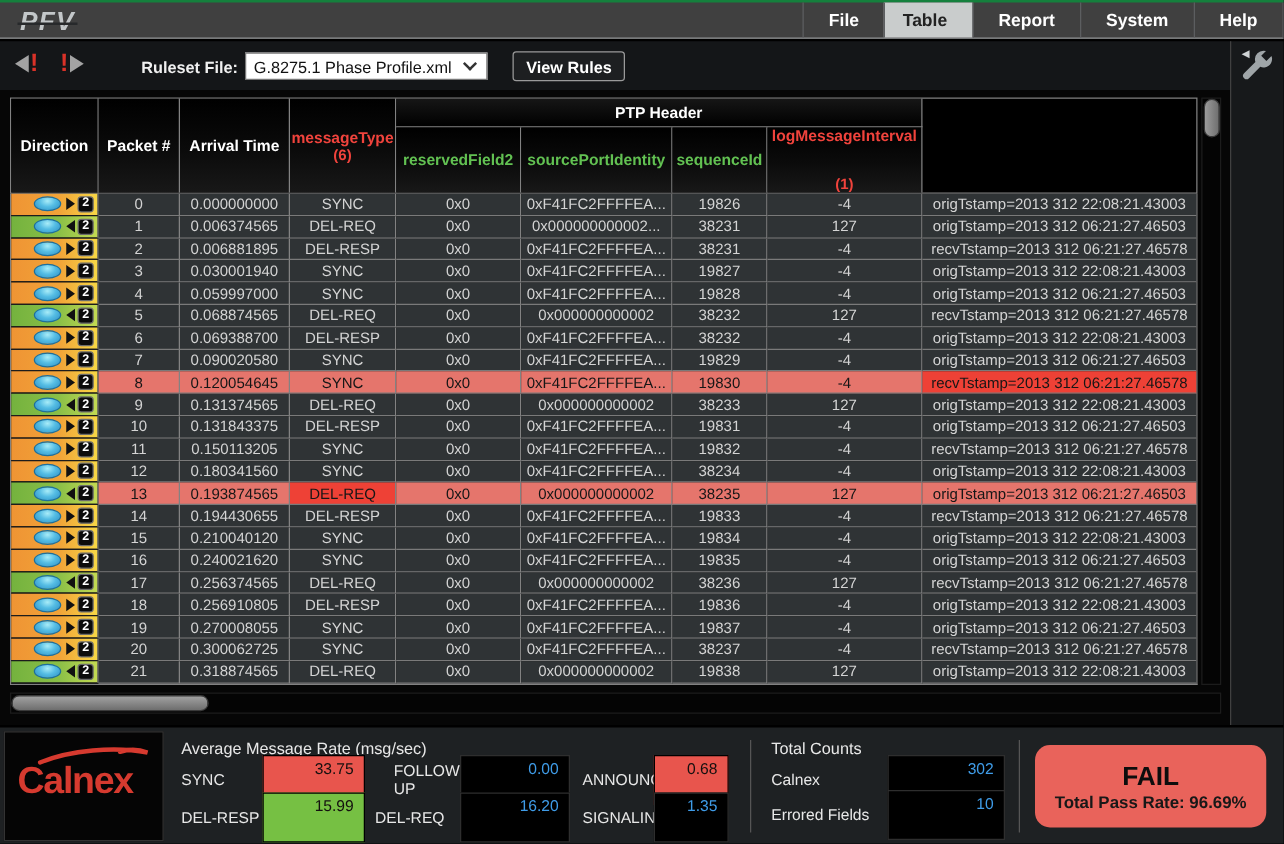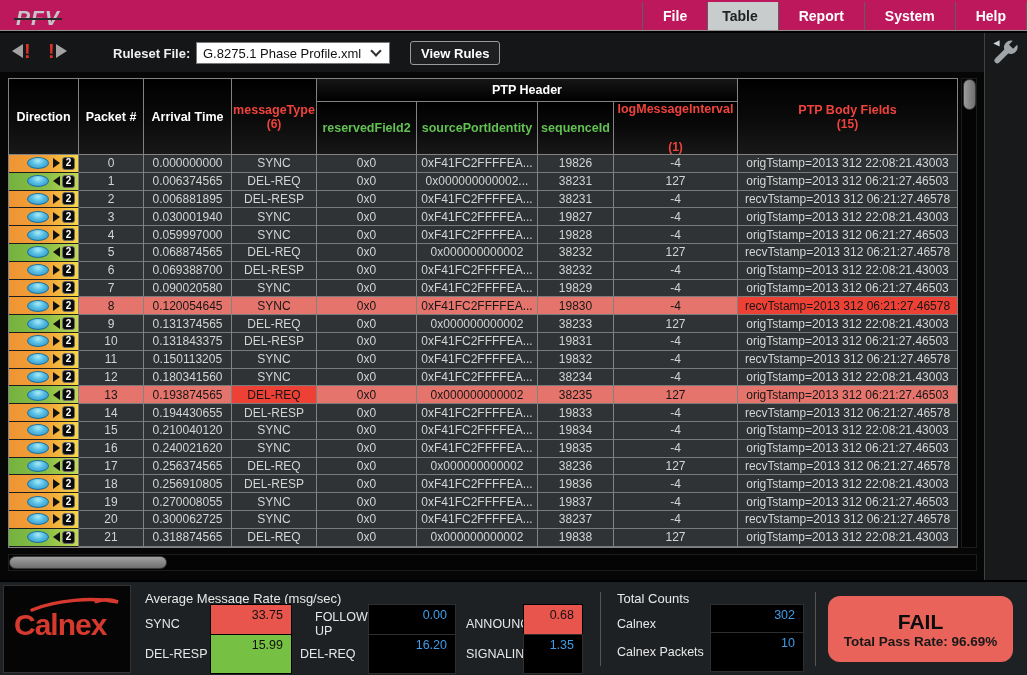--- a/index.html
+++ b/index.html
@@ -1,21 +1,21 @@
 <!DOCTYPE html>
 <html><head>
 <meta charset="utf-8">
 <style>
   * { margin:0; padding:0; box-sizing:border-box; }
   html,body { width:1027px; height:675px; background:#000; overflow:hidden;
               font-family:"Liberation Sans", sans-serif; position:relative; }
 
   
   .menubar { position:absolute; left:0; top:0; width:1027px; height:31px;
-             background:#be185d; border-top:2px solid #be185d; border-bottom:1px solid #8f9193;
+             background:#404040; border-top:2px solid #15803d; border-bottom:1px solid #8f9193;
              display:flex; align-items:stretch; }
   .logo { position:relative; margin:4px 0 0 16px; color:#c3c7c9; font-size:21px; font-weight:900;
           font-style:italic; letter-spacing:1px; }
   .logo::after { content:""; position:absolute; left:-2px; top:12px; width:48px; height:2px; background:#27292b; }
   .menu-items { margin-left:auto; display:flex; align-items:stretch; }
   .menu-item { display:flex; align-items:center; padding:0 20px; color:#fff; font-size:14px;
                font-weight:bold; border-left:1px solid #5c5e60; cursor:pointer; }
   .menu-item.active { background:#c9cccc; color:#222;padding-left:14px; }
   .menu-item:last-child { border-right:1px solid #5c5e60; }
 
@@ -178,24 +178,20 @@
     <div class="sub">(6)</div>
   </div>
   <div class="hcell h-white c-group">PTP Header</div>
   <div class="hcell h-green c-resv">reservedField2</div>
   <div class="hcell h-green c-src">sourcePortIdentity</div>
   <div class="hcell h-green c-seq">sequenceId</div>
   <div class="hcell h-red  c-log">
     <div>logMessageInterval</div>
     <div class="sub">(1)</div>
   </div>
-  <div class="hcell h-red  c-body">
-    <div>PTP Body Fields</div>
-    <div class="sub">(15)</div>
-  </div>
 </div>
 
 <div class="tbody">
   <div class="trow dir-out">
     <div class="cell dir">
       <span class="disk"></span>
       <span class="arrow"></span>
       <span class="port-badge">2</span>
     </div>
     <div class="cell">0</div>
@@ -574,21 +570,21 @@
     <div class="val-box dark">16.20</div>
     <div class="stat-label" style="padding-left:10px;">SIGNALING</div>
     <div class="val-box dark">1.35</div>
   </div>
 
   <div class="vdiv d1"></div>
   <div class="totals-title">Total Counts</div>
   <div class="totals-grid">
     <div class="stat-label">Calnex</div>
     <div class="val-box dark">302</div>
-    <div class="stat-label">Calnex Packets</div>
+    <div class="stat-label">Errored Fields</div>
     <div class="val-box dark">10</div>
   </div>
   <div class="vdiv d2"></div>
 
   <div class="result-box">
     <div class="result-status">FAIL</div>
     <div class="result-detail">Total Pass Rate: 96.69%</div>
   </div>
 </div>
 

